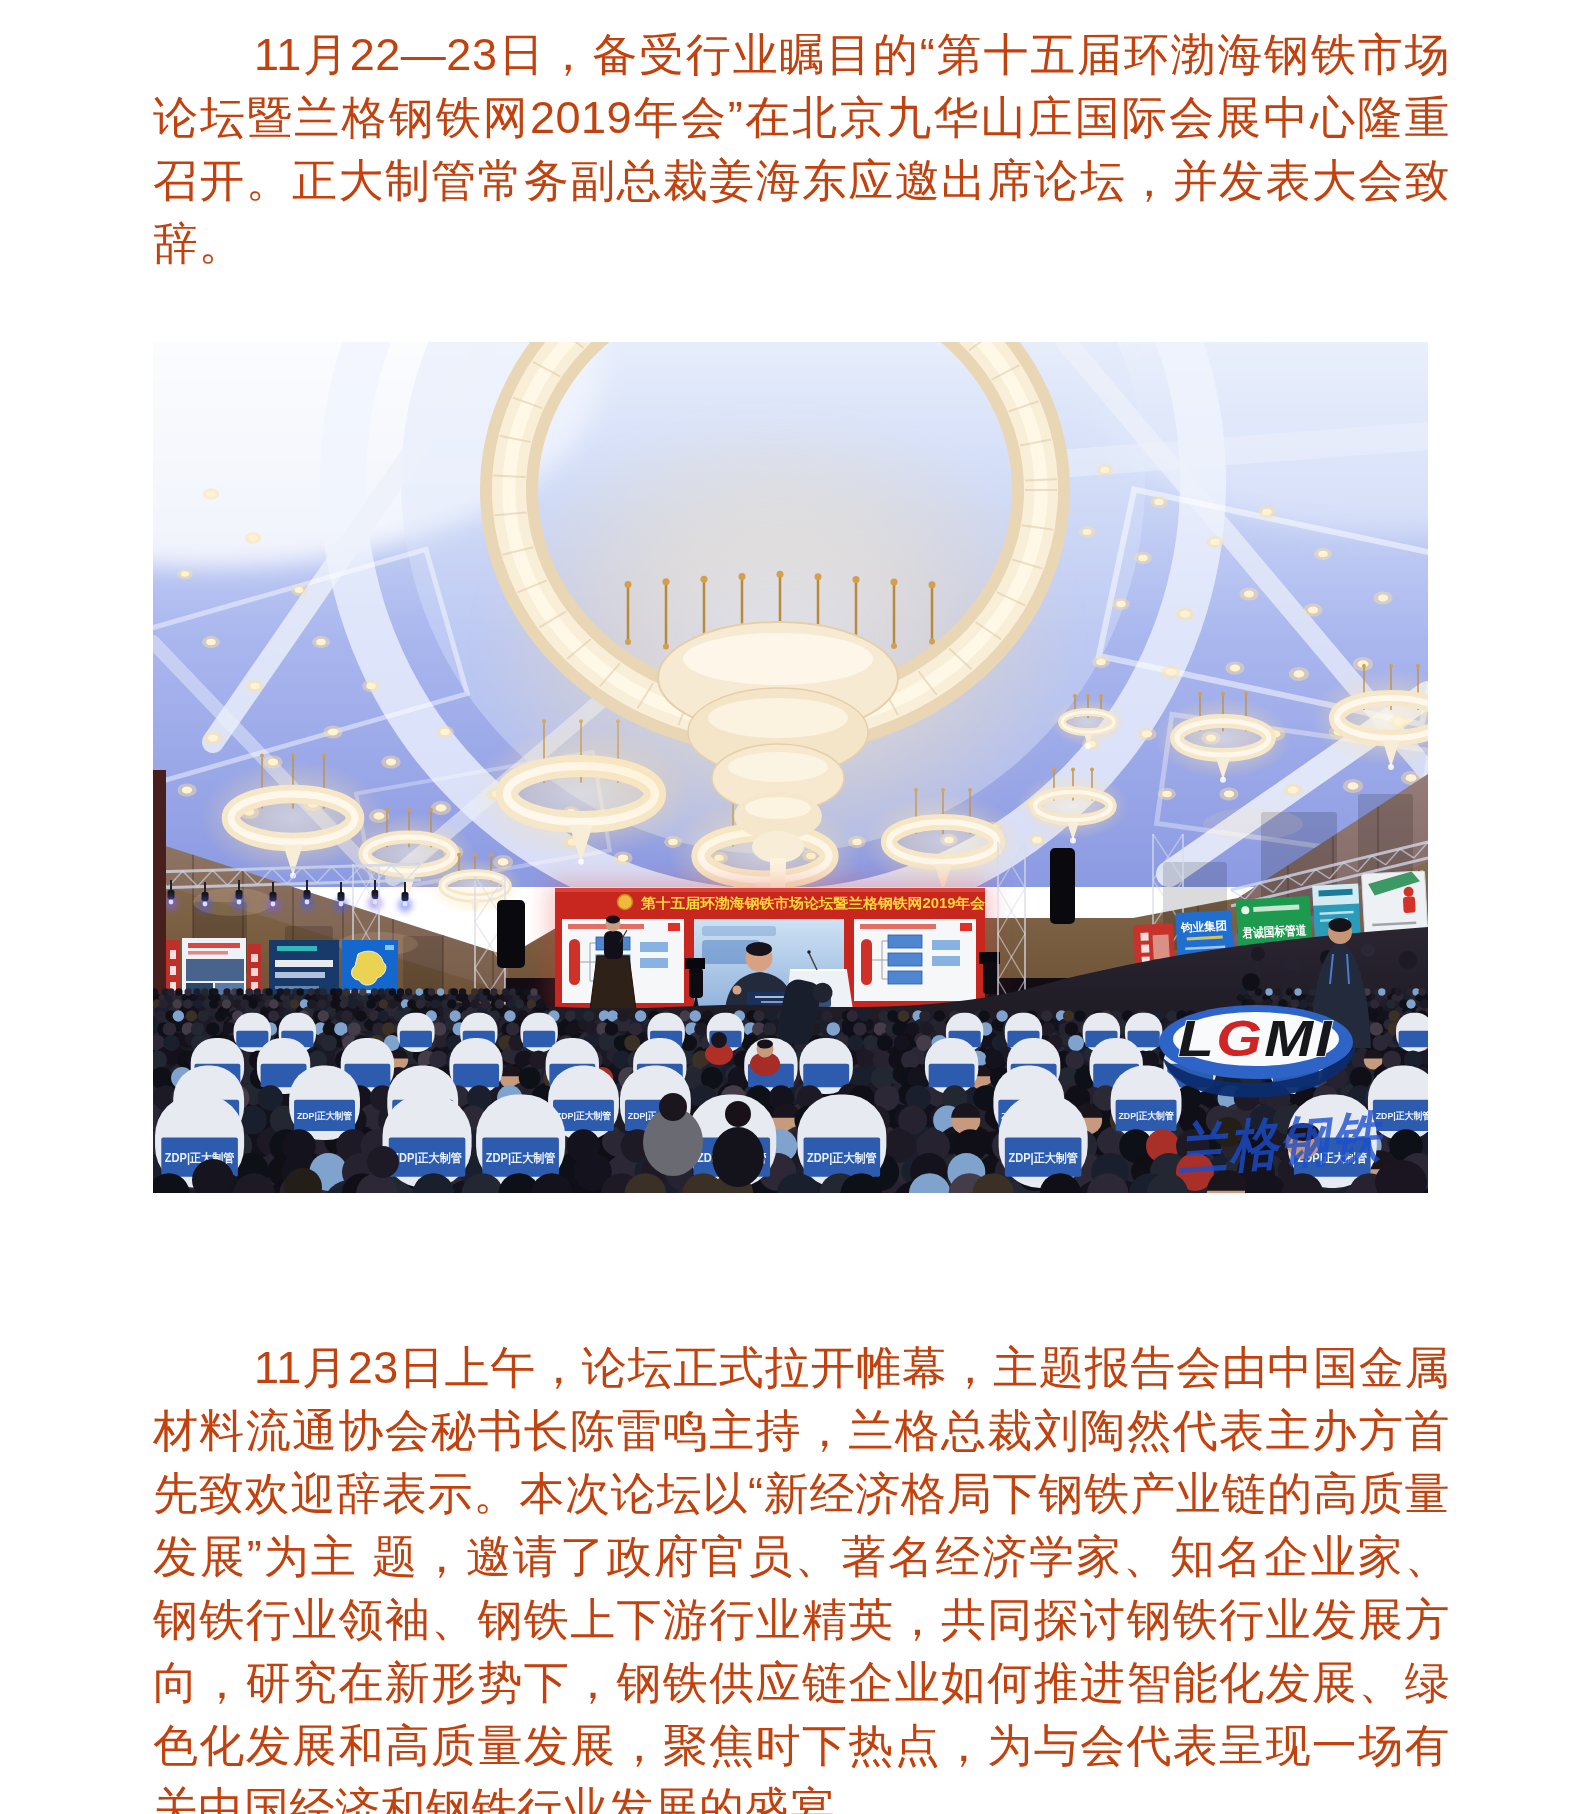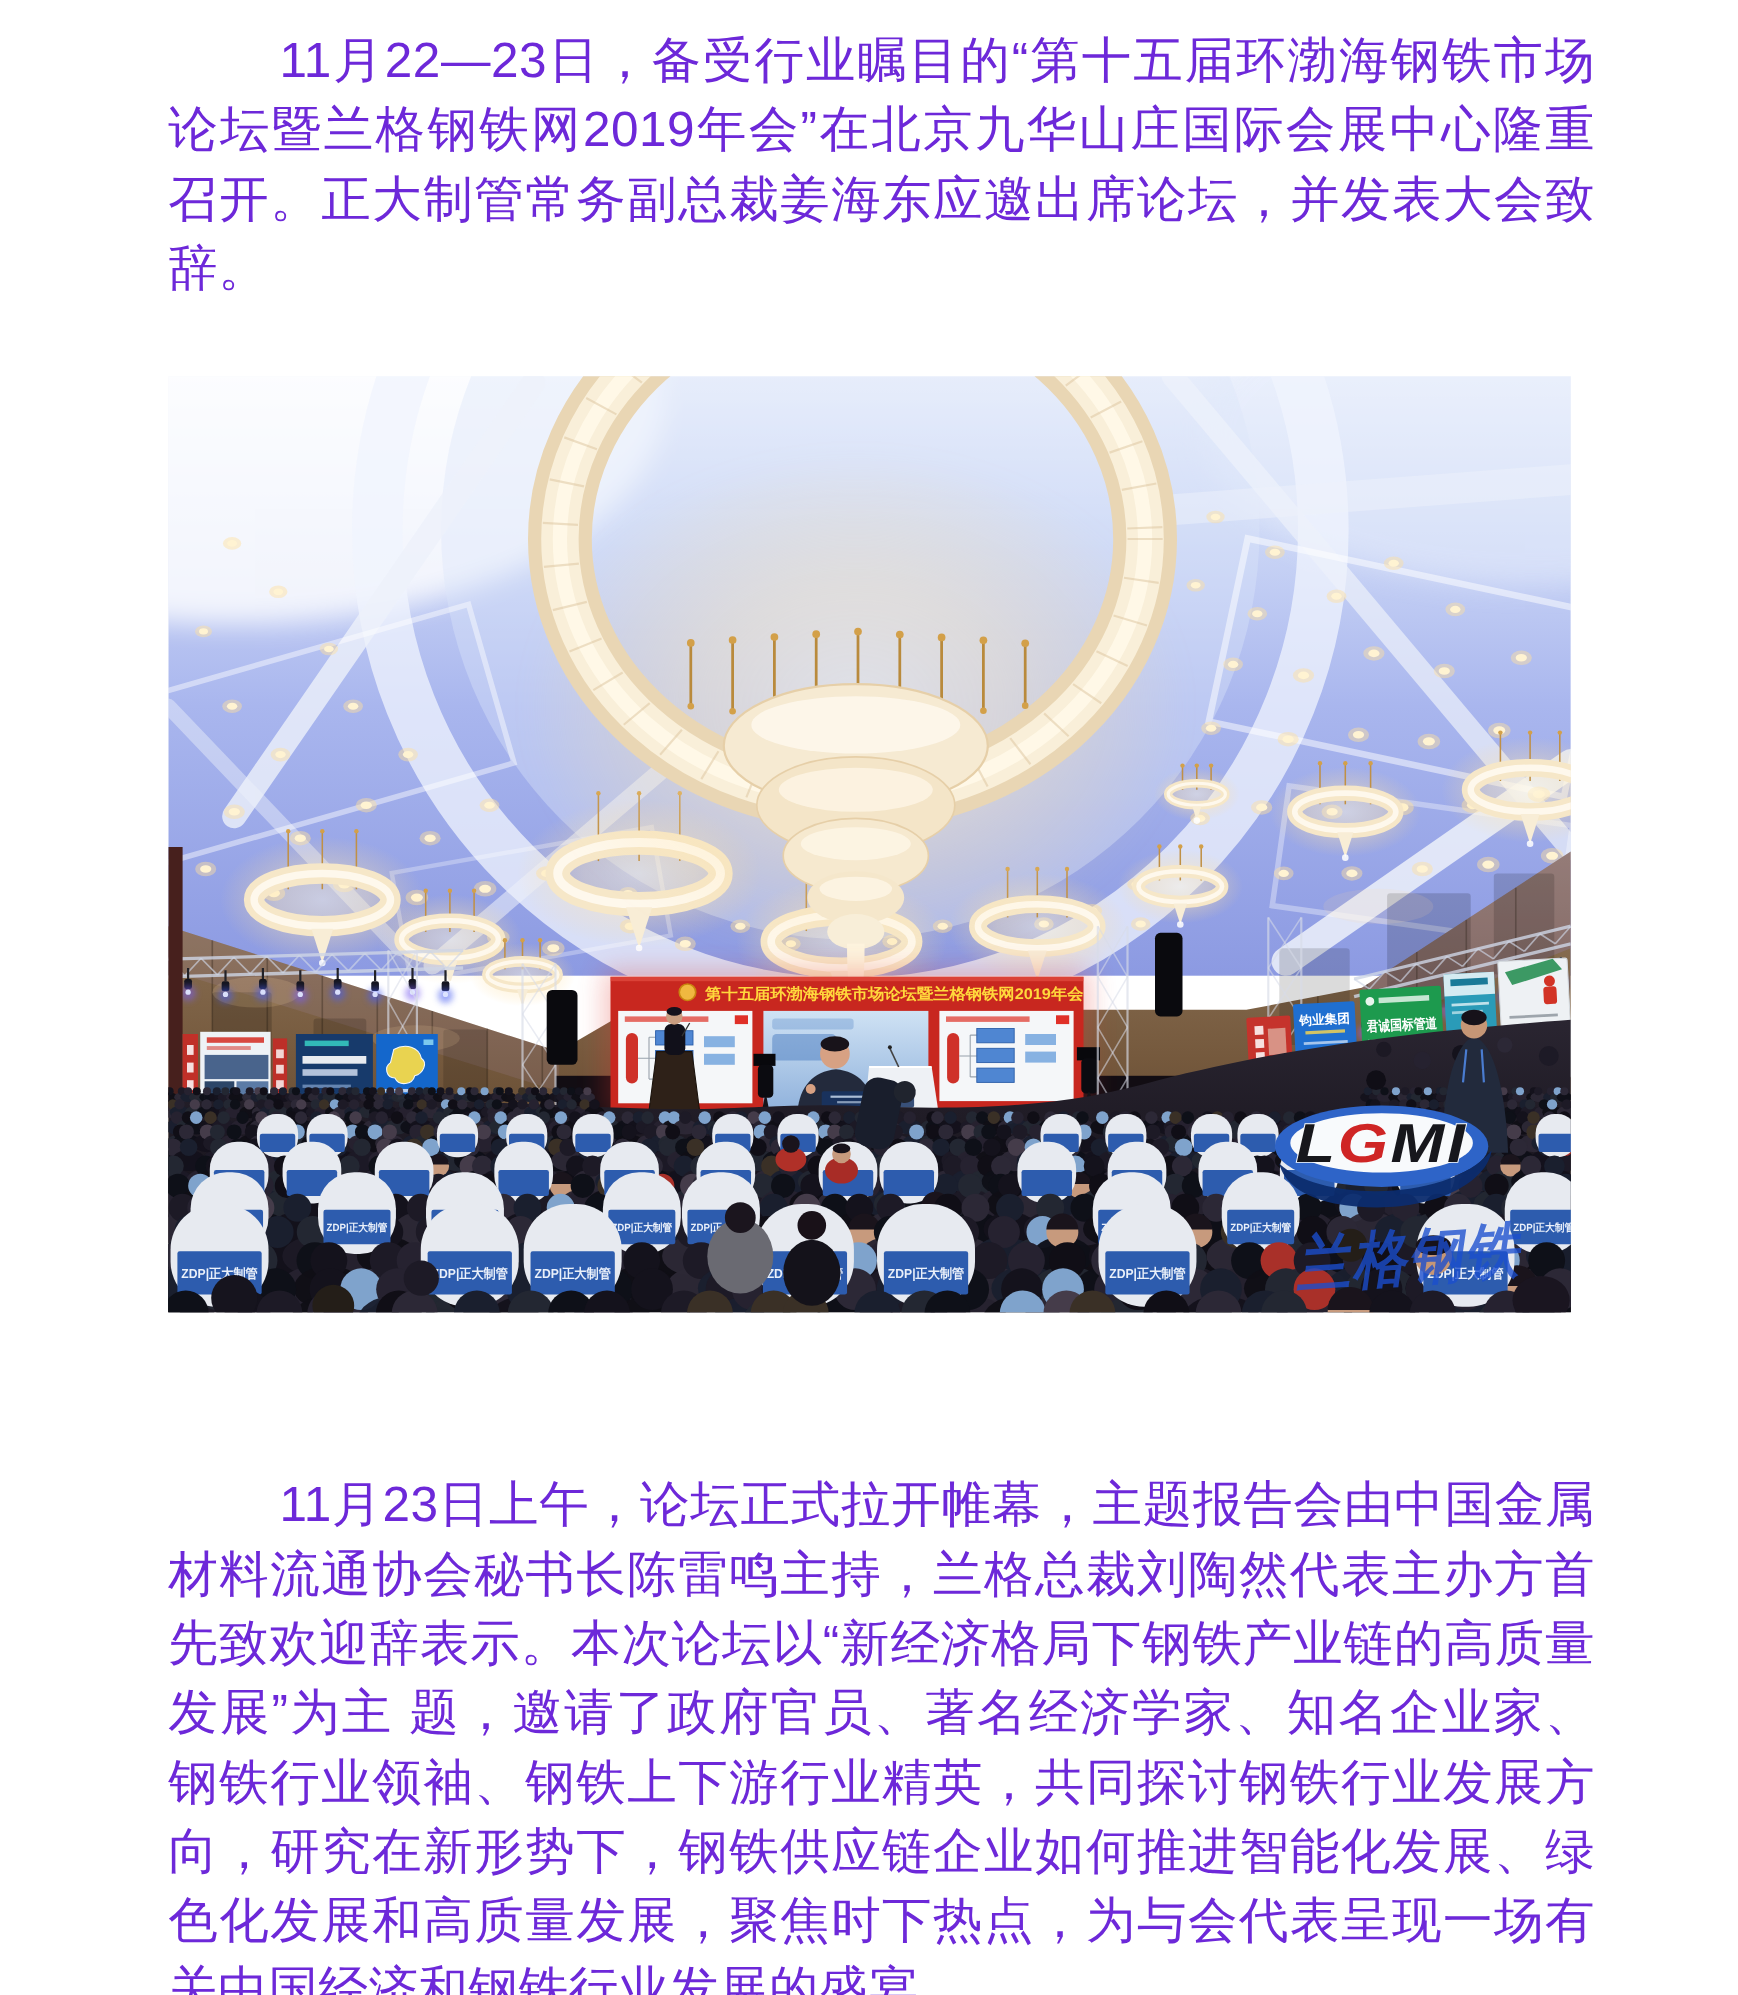--- a/index.html
+++ b/index.html
@@ -2,21 +2,21 @@
 <html><head>
 <meta charset="utf-8">
 <style>
   html,body{margin:0;padding:0;}
   body{
     width:1580px;height:1814px;position:relative;background:#ffffff;
     font-family:"Liberation Sans","DejaVu Sans",sans-serif;overflow:hidden;
   }
   .para{
     position:absolute;left:153px;width:1297px;margin:0;
-    font-size:45px;line-height:63px;color:#6d28d9;text-align:justify;
+    font-size:45px;line-height:63px;color:#c2410c;text-align:justify;
     text-indent:101px;letter-spacing:0.5px;font-weight:500;
   }
   #para1{top:23px;}
   #para2{top:1336px;}
   #photo-wrap{position:absolute;left:153px;top:342px;width:1430px;height:851px;}
   svg text{font-family:"Liberation Sans","DejaVu Sans",sans-serif;}
 </style>
 </head>
 <body>
 

